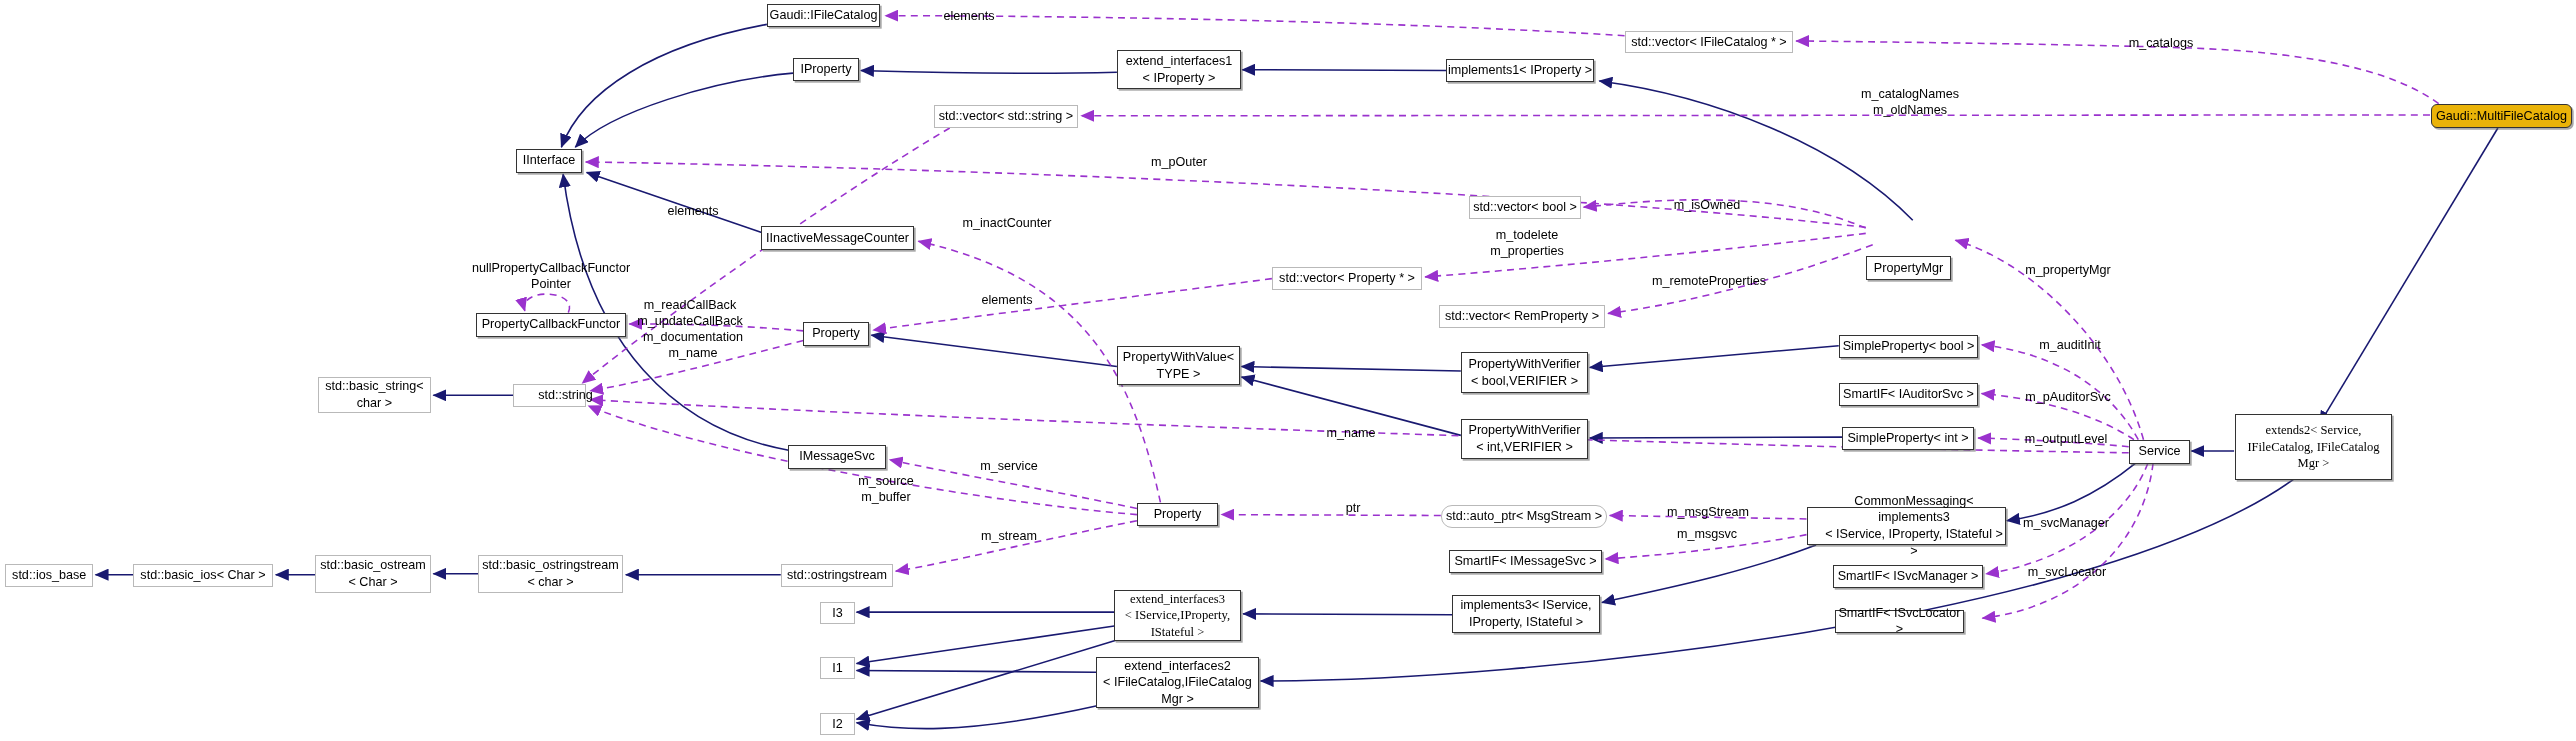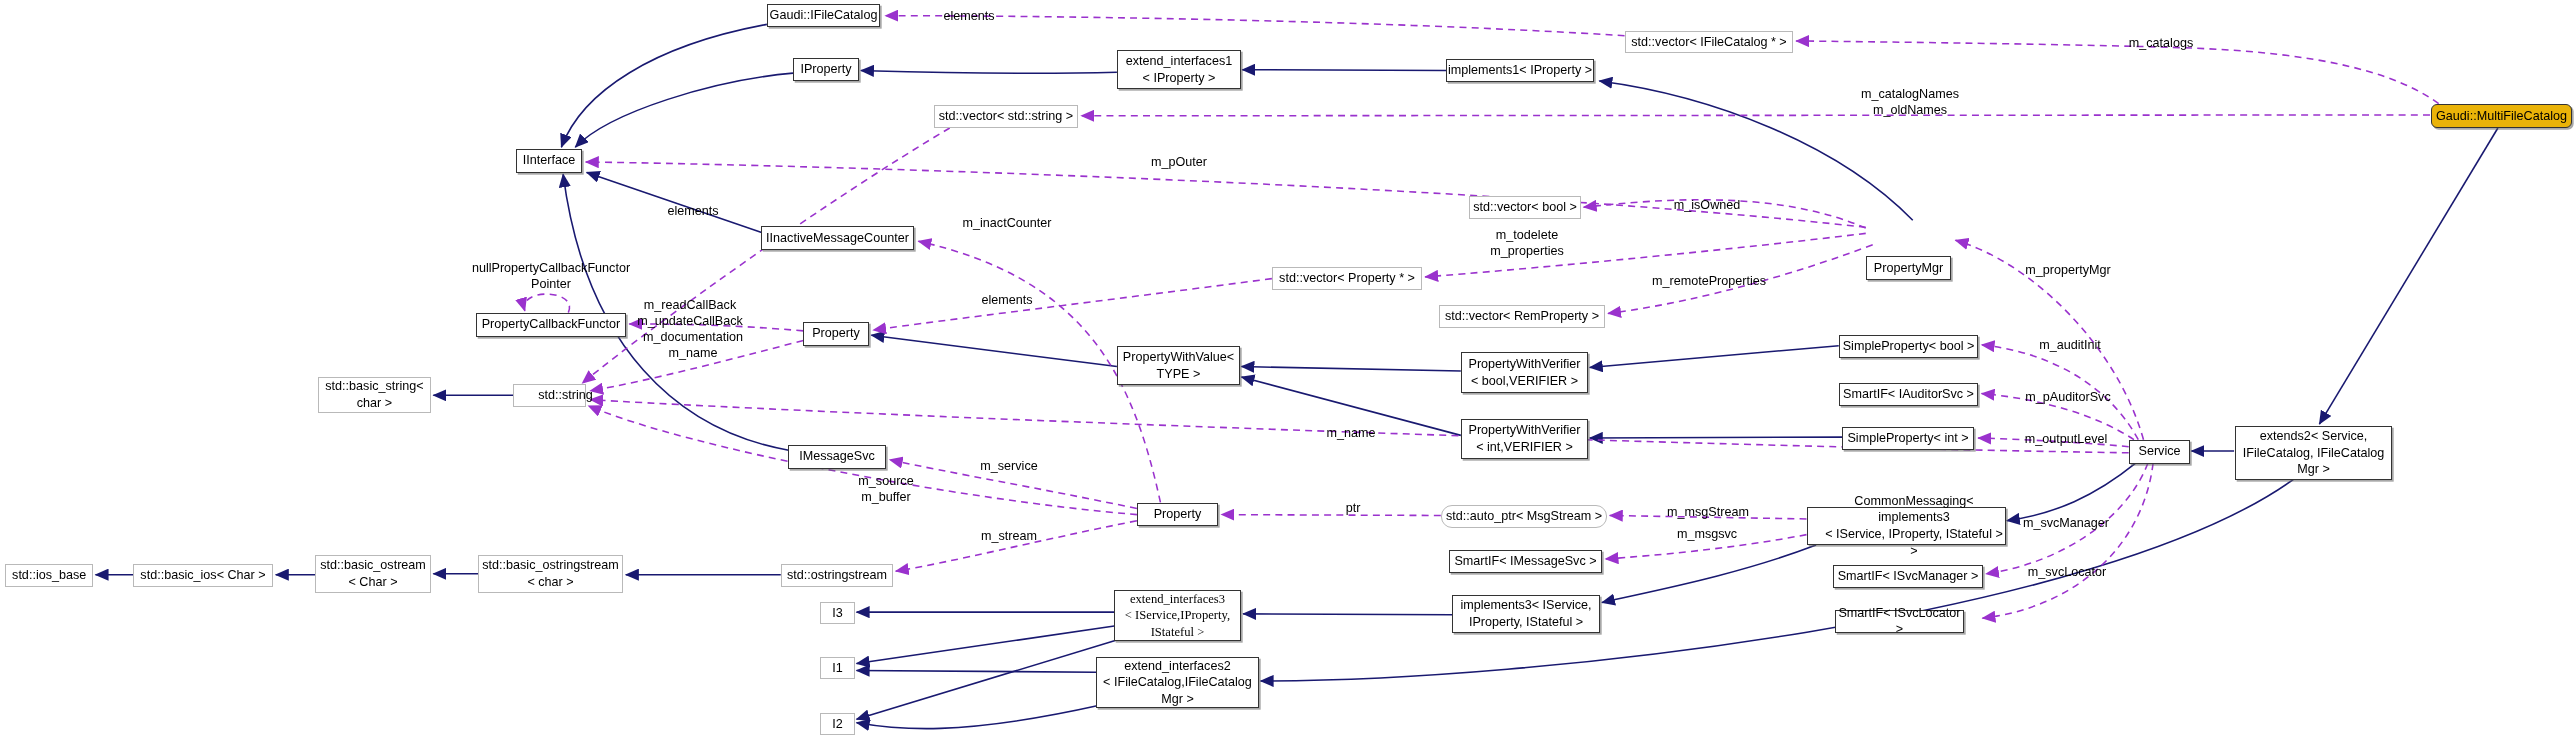--- a/index.html
+++ b/index.html
@@ -126,21 +126,21 @@
       <div class="node dark" style="left: 1117px; top: 346px; width: 123px; height: 39px;">PropertyWithValue&lt;
 TYPE &gt;</div>
       <div class="node dark" style="left: 1461px; top: 352px; width: 127px; height: 41px;">PropertyWithVerifier
 &lt; bool,VERIFIER &gt;</div>
       <div class="node dark" style="left: 1839px; top: 335px; width: 139px; height: 22.6px;">SimpleProperty&lt; bool &gt;</div>
       <div class="node dark" style="left: 1839px; top: 383px; width: 139px; height: 22.6px;">SmartIF&lt; IAuditorSvc &gt;</div>
       <div class="node dark" style="left: 1461px; top: 419px; width: 127px; height: 40px;">PropertyWithVerifier
 &lt; int,VERIFIER &gt;</div>
       <div class="node dark" style="left: 1842px; top: 427px; width: 132px; height: 22.6px;">SimpleProperty&lt; int &gt;</div>
       <div class="node dark" style="left: 2129px; top: 440px; width: 61px; height: 23.5px;">Service</div>
-      <div class="node dark" style="left: 2235px; top: 426px; width: 157px; height: 54px;">extends2&lt; Service,
+      <div class="node dark" style="left: 2235px; top: 414px; width: 157px; height: 66px; font-family: Liberation Serif, serif;">extends2&lt; Service,
 IFileCatalog, IFileCatalog
 Mgr &gt;</div>
       <div class="node light" style="left: 318px; top: 377px; width: 113px; height: 36px;">std::basic_string&lt;
 char &gt;</div>
       <div class="node light" style="left: 513px; top: 384px; width: 73px; height: 22.6px; padding-left: 32px;">std::string</div>
       <div class="node dark" style="left: 788px; top: 445px; width: 98px; height: 23.5px;">IMessageSvc</div>
       <div class="node dark" style="left: 1137px; top: 503px; width: 81px; height: 22.6px;">Property</div>
       <div class="node light" style="left: 5.2px; top: 564px; width: 88px; height: 22.6px;">std::ios_base</div>
       <div class="node light" style="left: 133px; top: 564px; width: 140px; height: 22.6px;">std::basic_ios&lt; Char &gt;</div>
       <div class="node light" style="left: 315px; top: 555px; width: 116px; height: 38px;">std::basic_ostream

